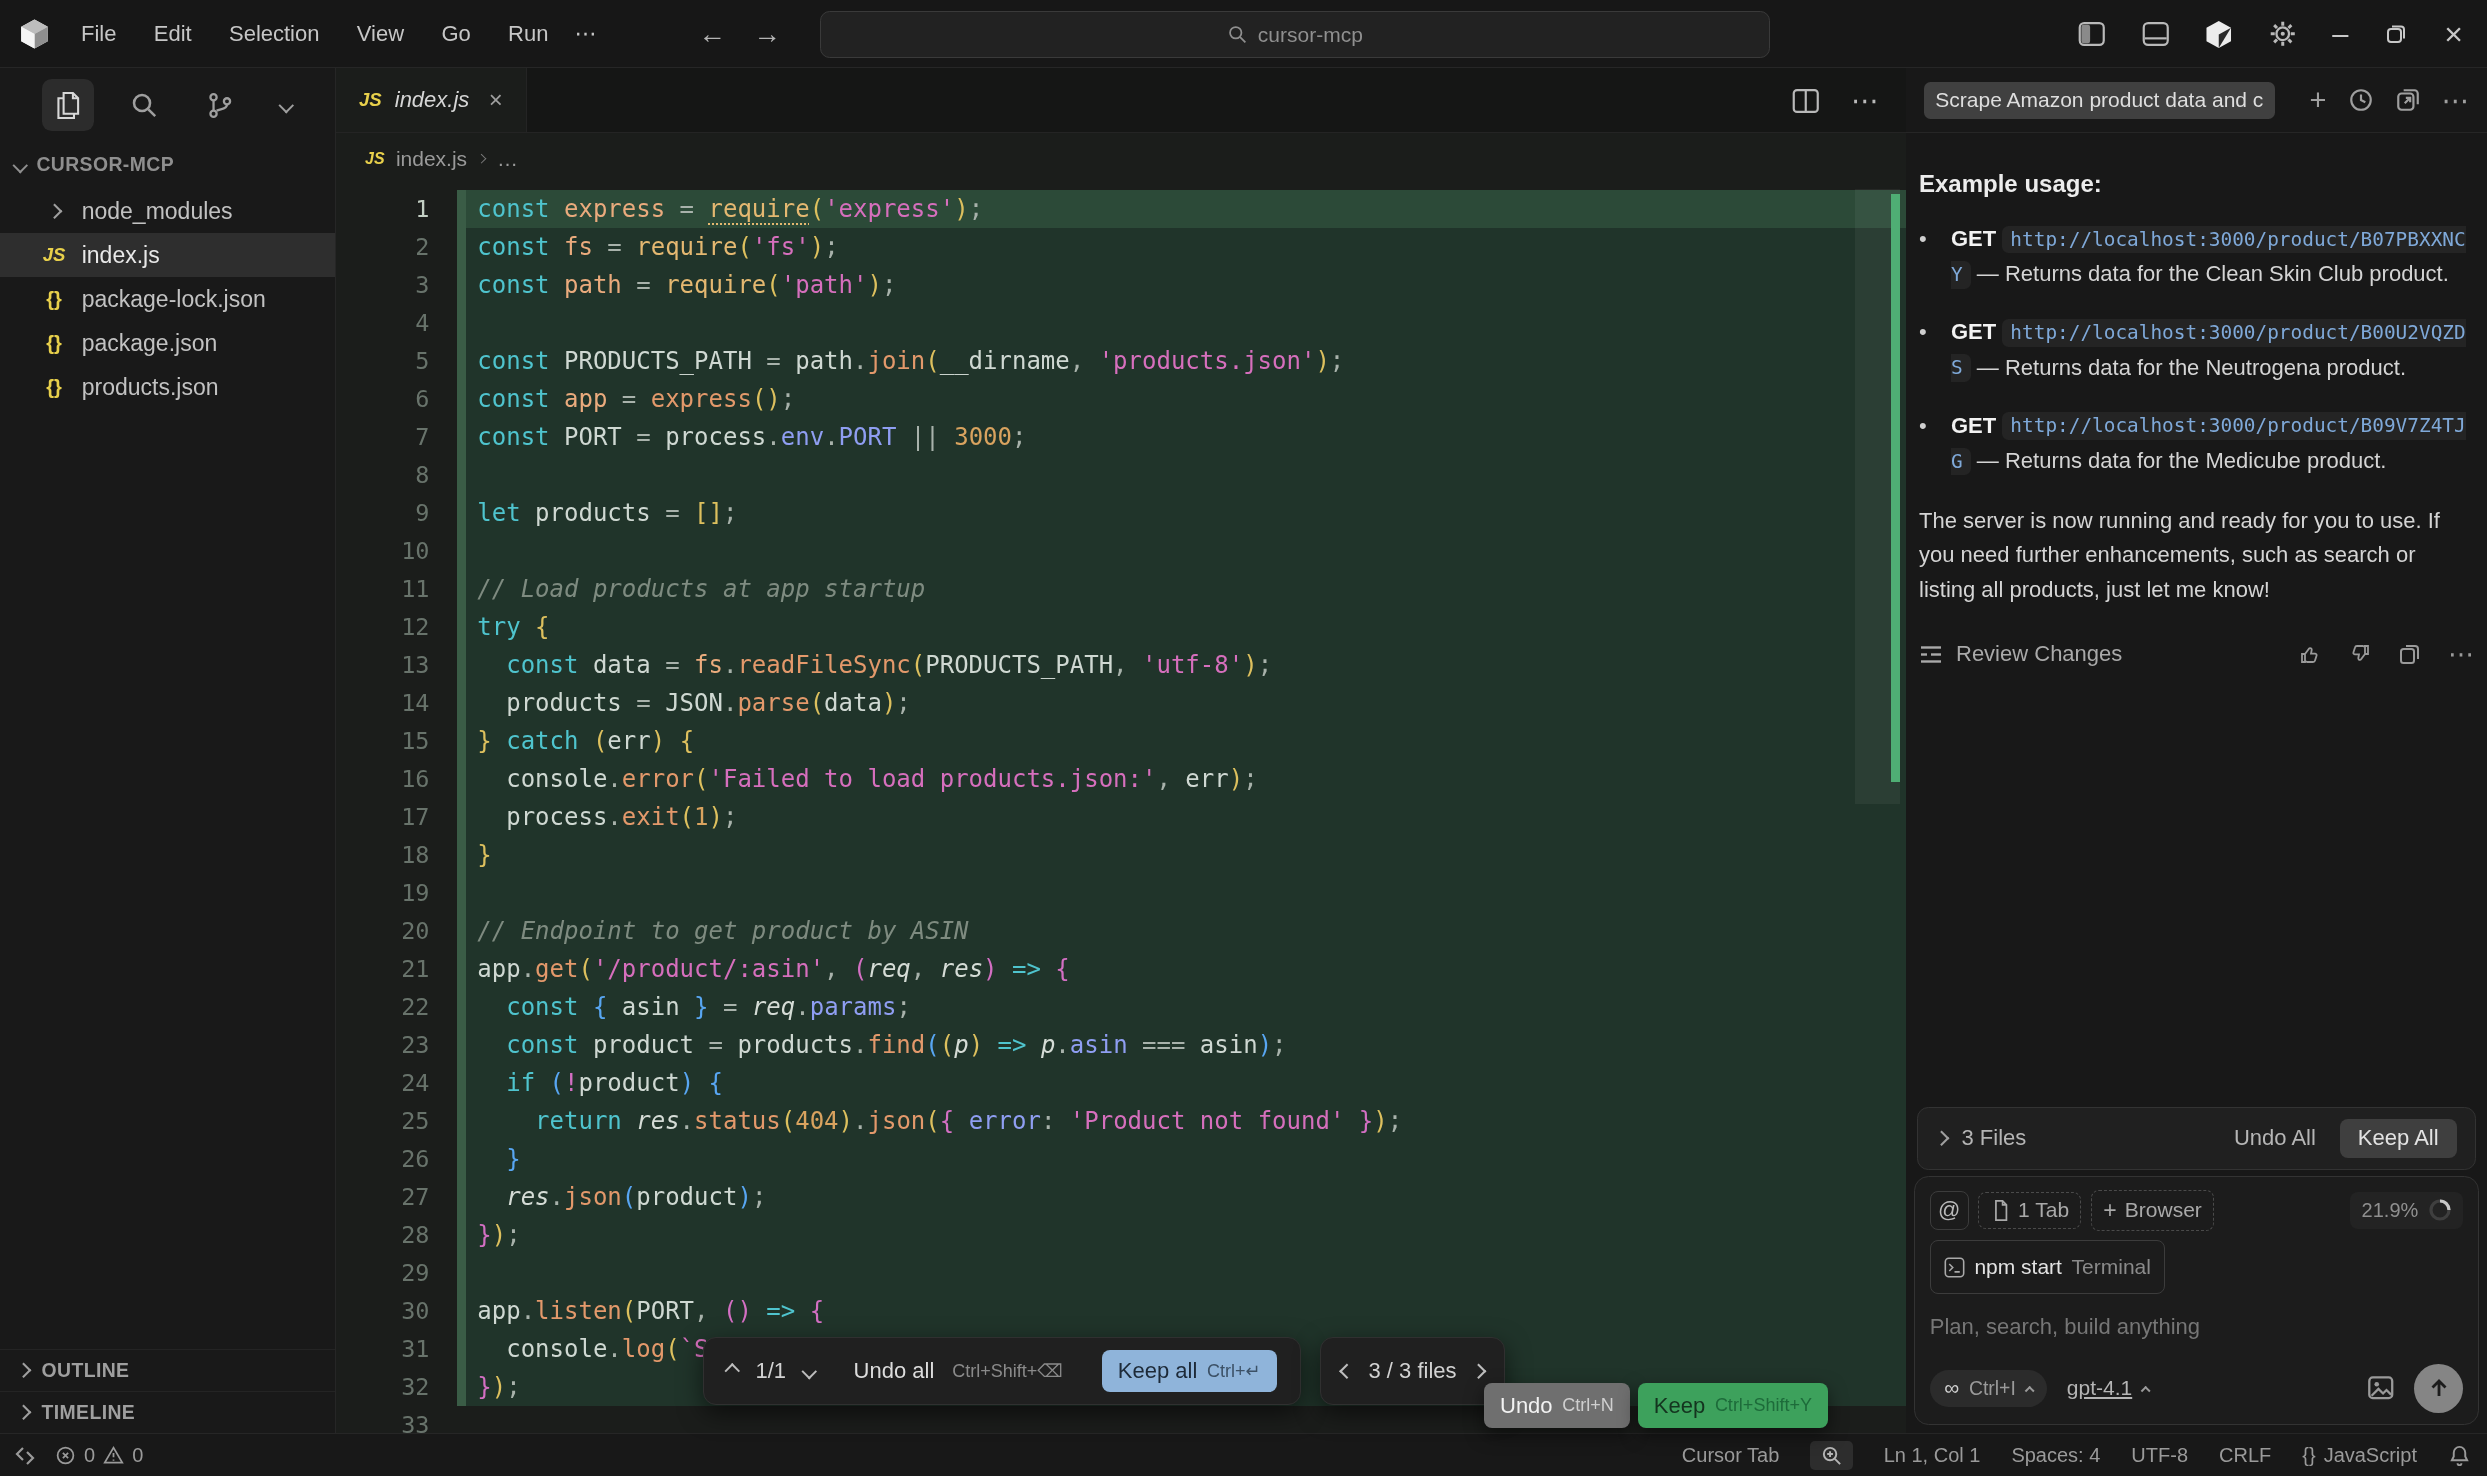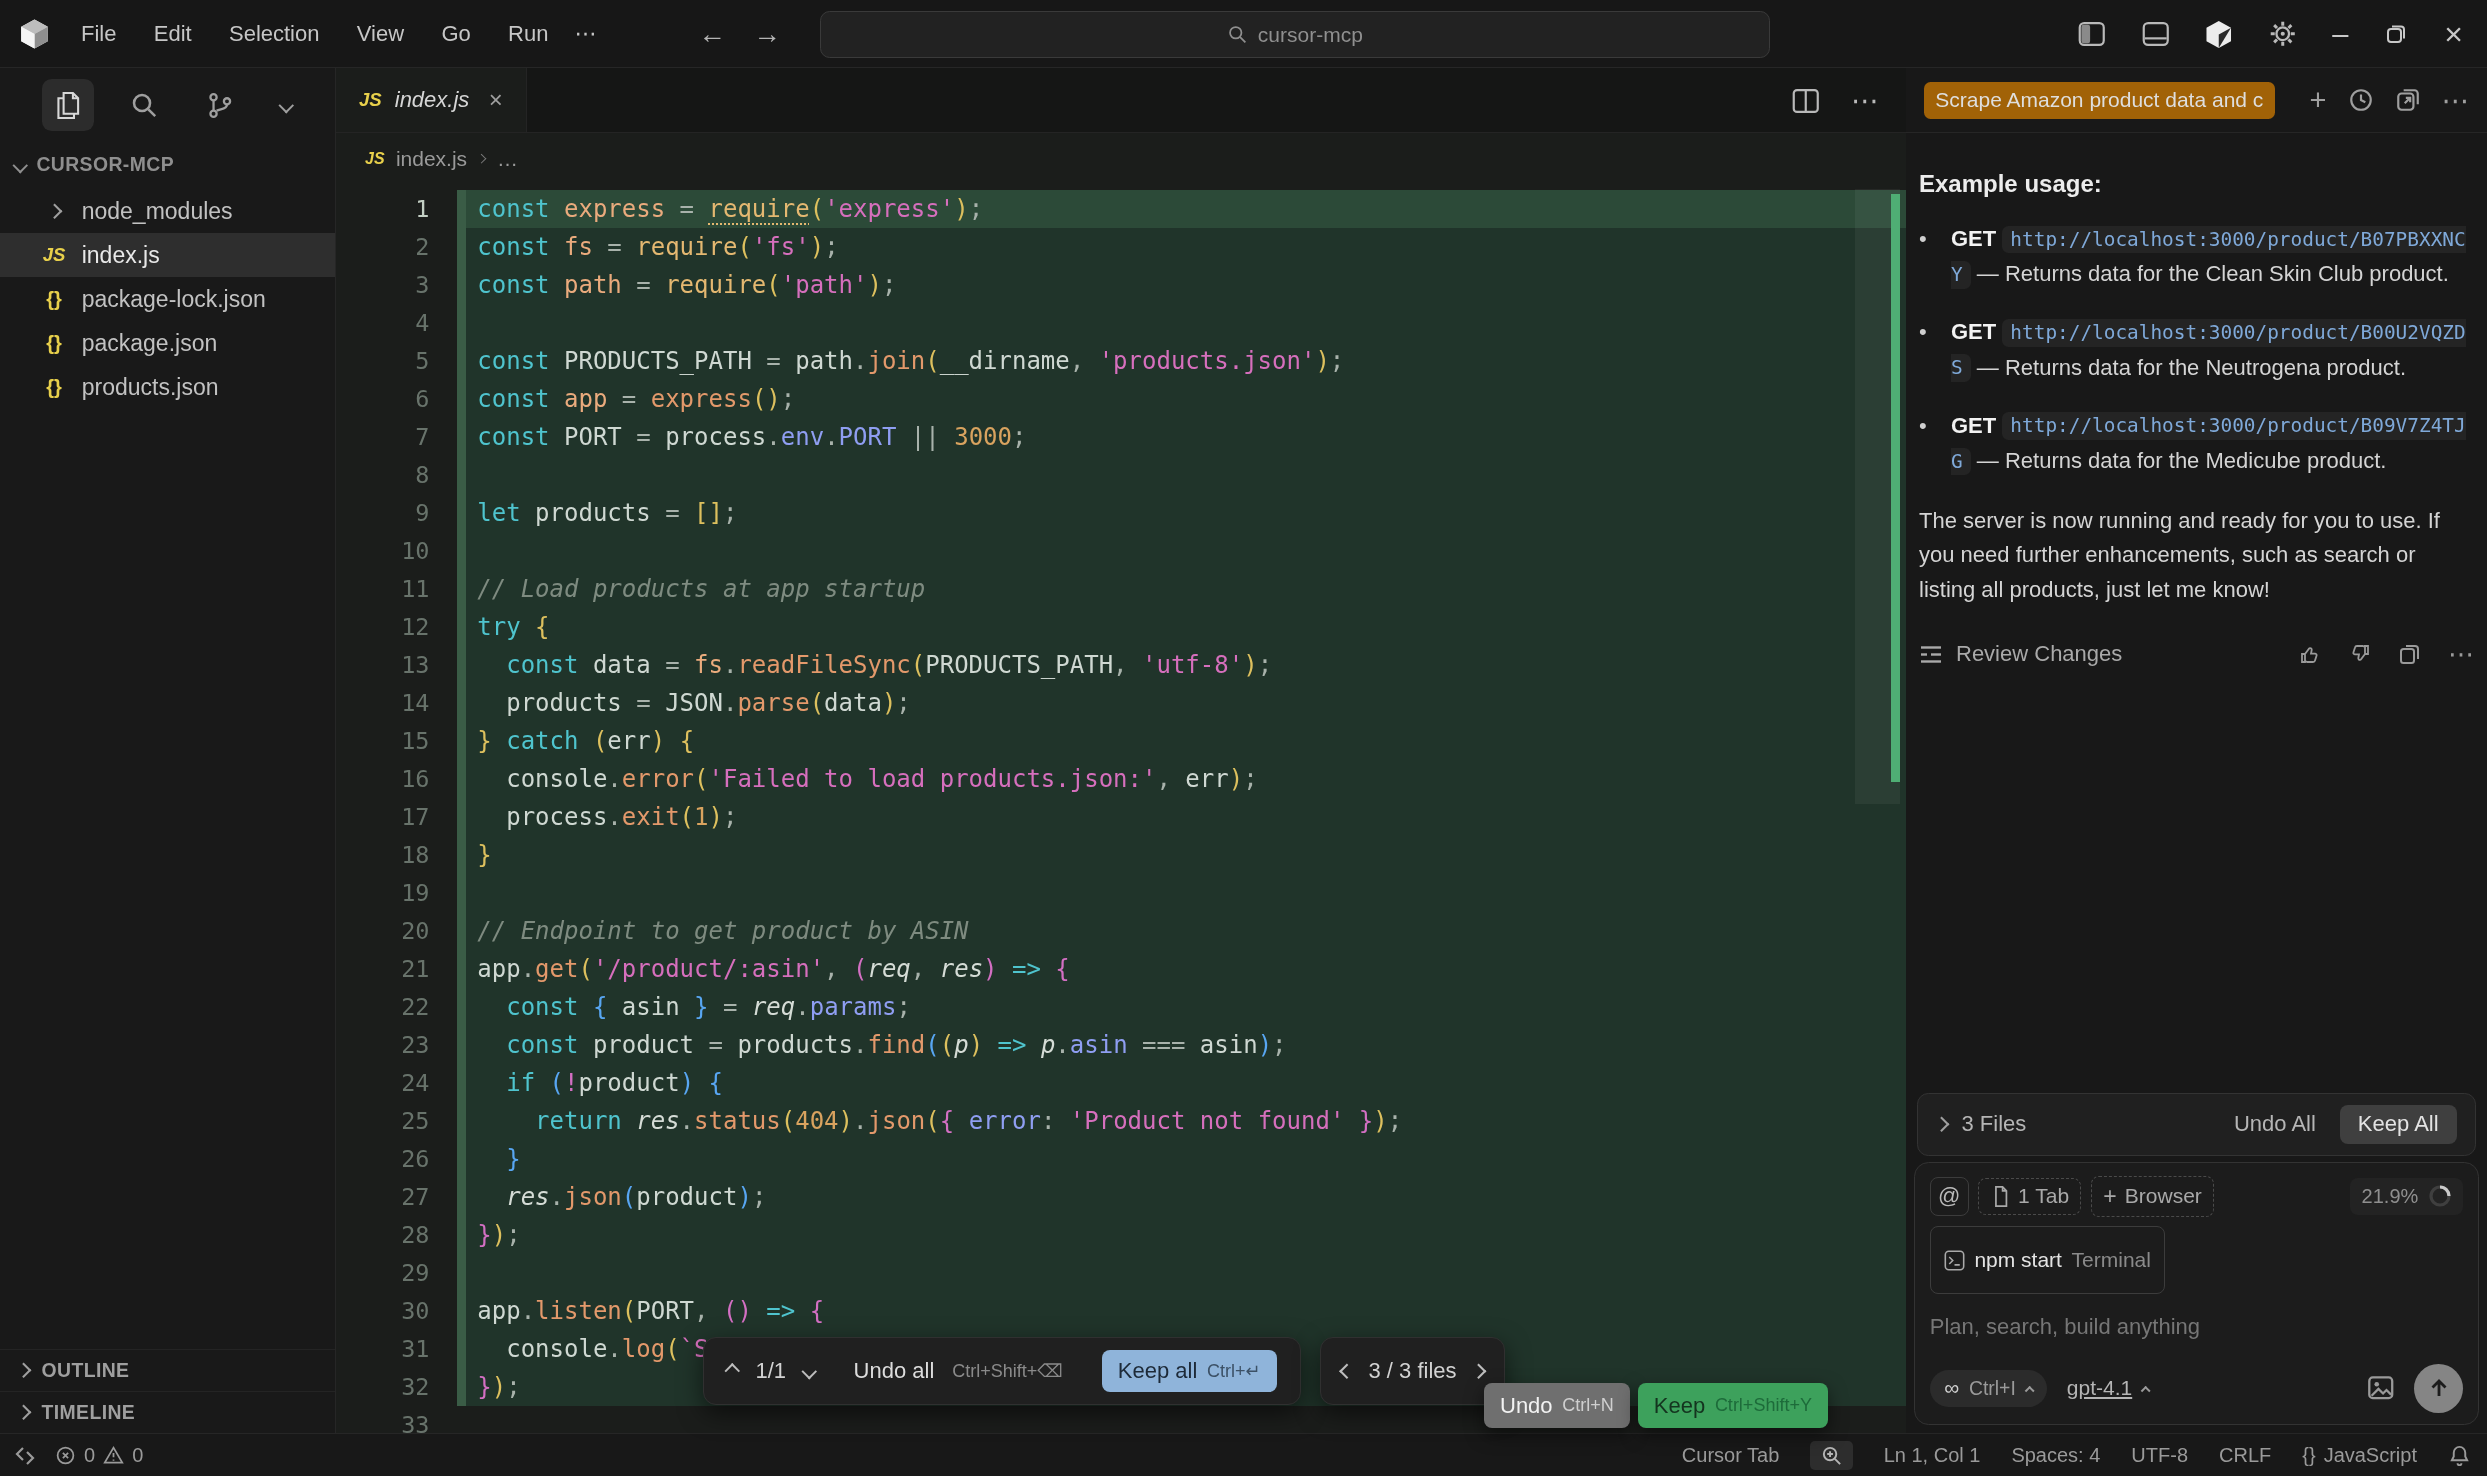--- a/index.html
+++ b/index.html
@@ -89,21 +89,21 @@
   .w-files{left:984px;top:1269px;height:68px;padding:0 21px;gap:16px;font-size:22px;color:#d2d2d2;}
   .w-confirm{position:absolute;left:1148px;top:1315px;display:flex;gap:8px;z-index:6;}
   .cf-btn{display:flex;align-items:center;gap:9.7px;border-radius:8px;padding:9.7px 16px;
     box-shadow:0 6.5px 18px rgba(0,0,0,.5);}
   .cf-undo{background:#6f6f6f;} .cf-undo .lbl{font-size:22px;color:#f2f2f2;} .cf-undo .kbd{color:#cfcfcf;}
   .cf-keep{background:#3da15c;} .cf-keep .lbl{font-size:22px;color:#14341f;} .cf-keep .kbd{color:#1d6b3a;}
 
   
   .chat{width:581px;background:#181818;display:flex;flex-direction:column;}
   .chat-header{height:65px;border-bottom:1.6px solid #262626;display:flex;align-items:center;padding:0 18px;gap:21px;}
-  .chat-title{background:#a16207;border-radius:6.5px;padding:6.5px 11.3px;font-size:21px;color:#dedede;
+  .chat-title{background:#404040;border-radius:6.5px;padding:6.5px 11.3px;font-size:21px;color:#dedede;
     white-space:nowrap;overflow:hidden;max-width:356px;flex:none;}
   .ch-ic{color:#9f9f9f;display:flex;align-items:center;}
   .chat-scroll{flex:1;overflow:hidden;padding:0 13px;display:flex;flex-direction:column;}
   .msg-card{margin-top:27.5px;border:1.6px solid #3a3a3a;border-radius:14.6px;background:#1b1b1b;
     padding:21px 19.4px 9.7px;position:relative;}
   .msg-text{font-size:22px;line-height:1.55;color:#cfcfcf;white-space:pre-line;}
   .msg-fade{font-size:22px;color:#9a9a9a;height:29px;overflow:hidden;
     -webkit-mask-image:linear-gradient(180deg,rgba(0,0,0,.75),rgba(0,0,0,0));
     mask-image:linear-gradient(180deg,rgba(0,0,0,.75),rgba(0,0,0,0));white-space:nowrap;}
   .msg-undo{position:absolute;right:18px;bottom:13px;color:#9a9a9a;}
@@ -126,21 +126,21 @@
   .composer{border:1.6px solid #333;background:#1c1c1c;border-radius:14.6px;margin:0 -4.9px 8px;
     padding:13px 14.6px 11.3px;display:flex;flex-direction:column;flex:none;}
   .chips{display:flex;align-items:center;gap:9.7px;}
   .chip-at{width:39px;height:39px;border:1.6px solid #3c3c3c;border-radius:8px;display:flex;
     align-items:center;justify-content:center;font-size:22px;color:#b9b9b9;}
   .chip-dash{border:1.6px dashed #4a4a4a;border-radius:8px;padding:5.7px 11.3px;display:flex;
     align-items:center;gap:8px;font-size:21px;color:#a9a9a9;}
   .usage{margin-left:auto;background:#232323;border-radius:8px;padding:6.5px 11.3px;display:flex;
     align-items:center;gap:9.7px;font-size:20px;color:#8f8f8f;}
   .chip-term{margin-top:9.7px;align-self:flex-start;border:1.6px solid #3c3c3c;border-radius:8px;
-    padding:21px 13px;display:flex;align-items:center;gap:9.7px;font-size:21px;}
+    padding:14px 13px;display:flex;align-items:center;gap:9.7px;font-size:21px;}
   .chip-term .cmd{color:#e3e3e3;} .chip-term .sub{color:#8a8a8a;}
   .placeholder{margin-top:19.4px;font-size:22px;color:#767676;}
   .composer-bottom{margin-top:24px;display:flex;align-items:center;}
   .mode-pill{background:#2b2b2b;border-radius:21px;padding:6.5px 14.6px;display:flex;align-items:center;gap:9.7px;}
   .mode-pill .inf{font-size:21px;color:#d0d0d0;} .mode-pill .kbd{font-size:19.4px;color:#9a9a9a;}
   .model{margin-left:19.4px;display:flex;align-items:center;gap:9.7px;font-size:21px;color:#b5b5b5;text-decoration:underline;}
   .cb-right{margin-left:auto;display:flex;align-items:center;gap:19.4px;}
   .send-btn{width:49px;height:49px;border-radius:50%;background:#858585;display:flex;align-items:center;
     justify-content:center;}
   .mini-chev{width:7.3px;height:7.3px;border-right:2px solid currentColor;border-bottom:2px solid currentColor;

